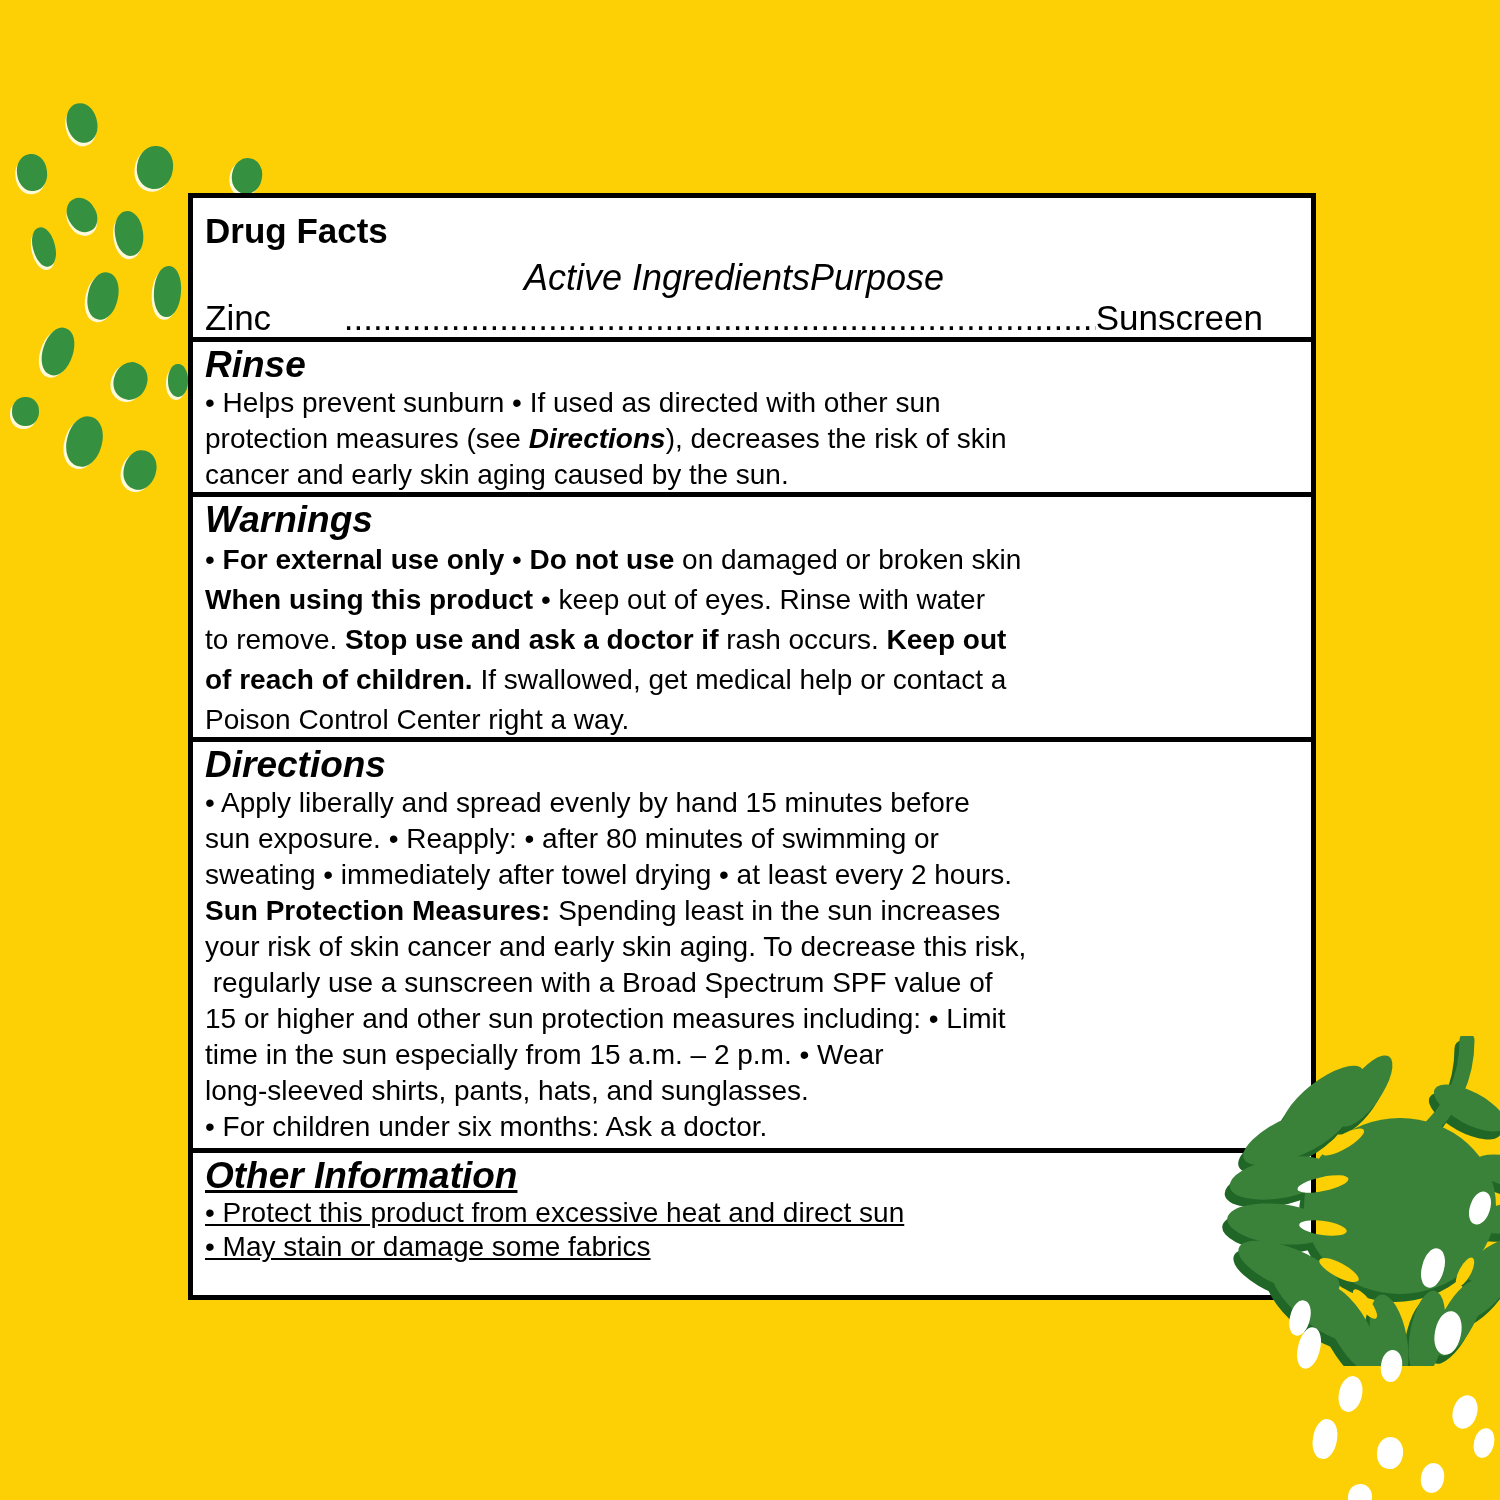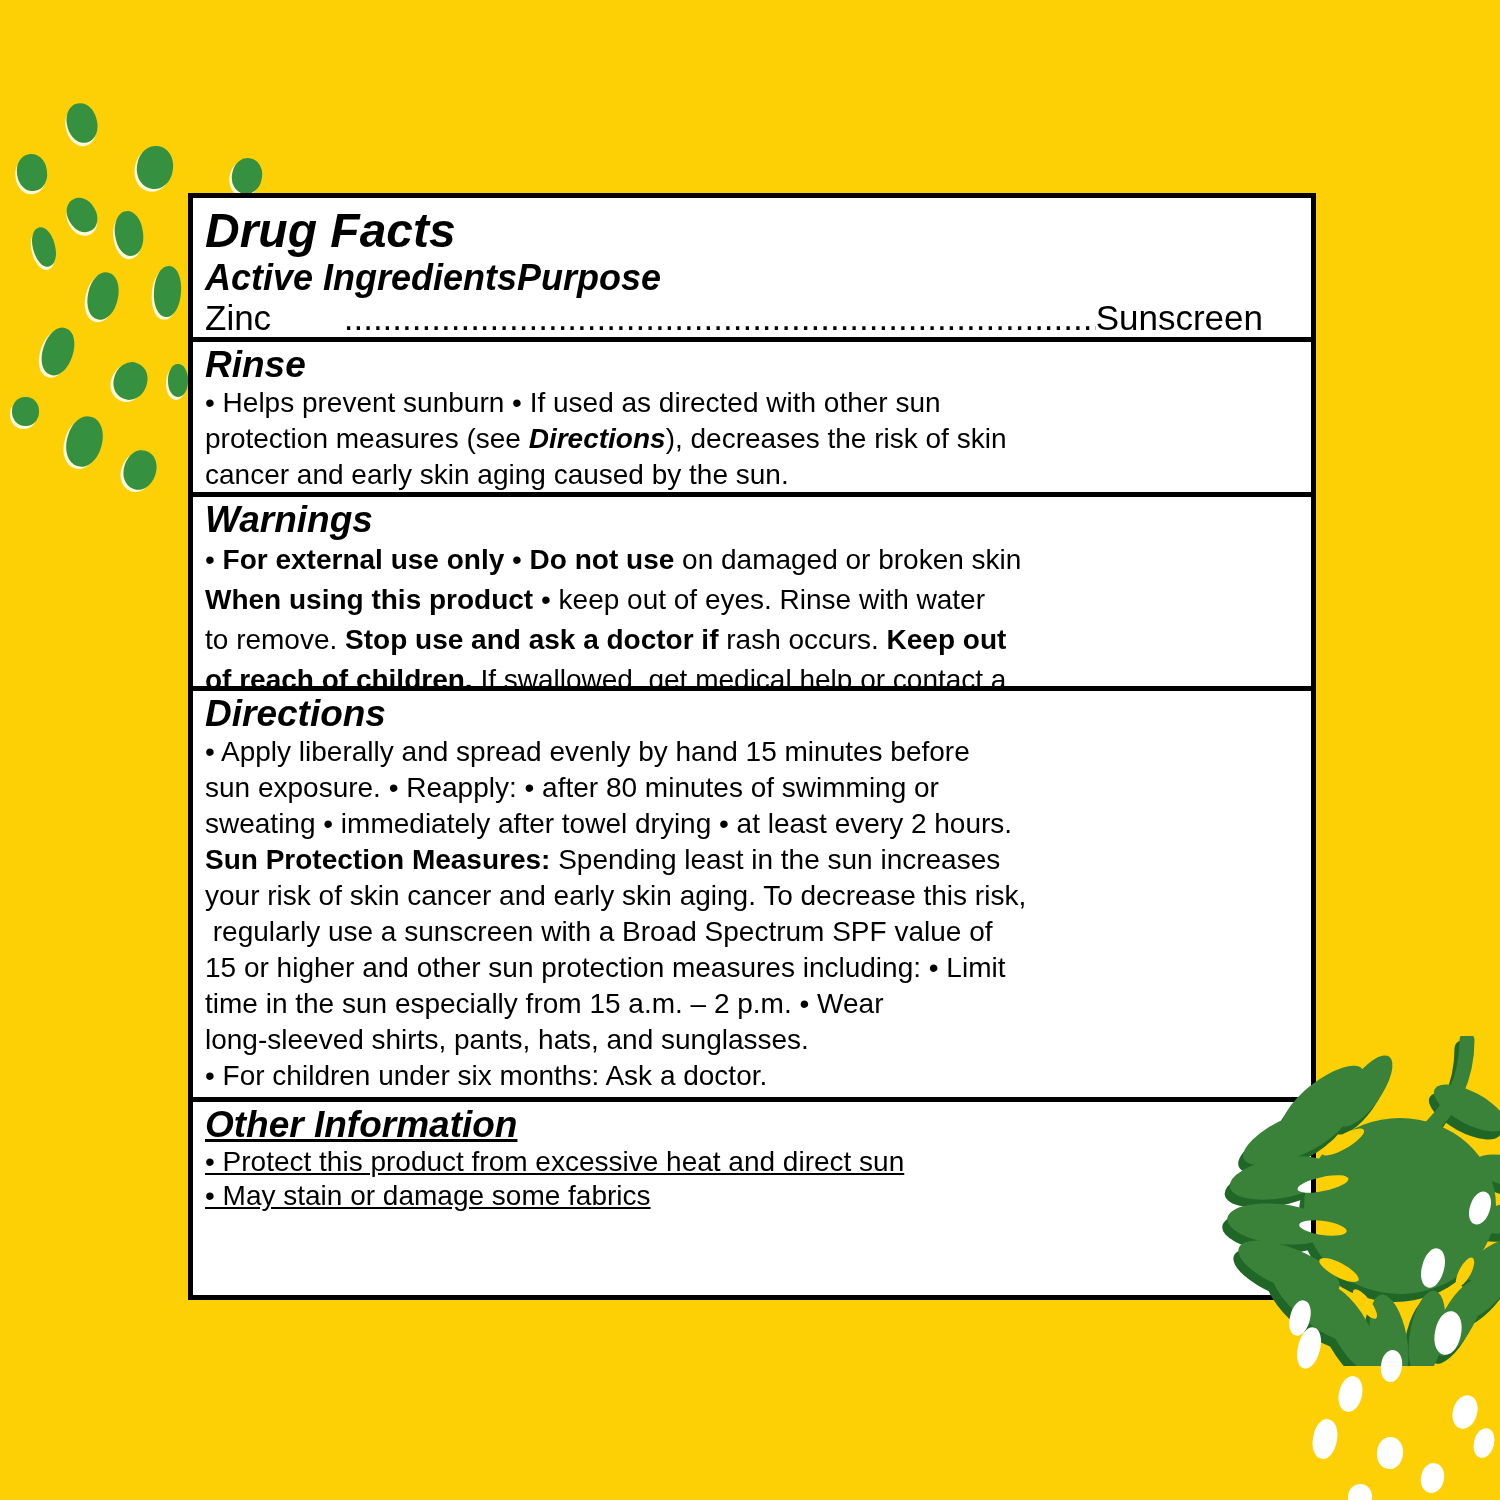--- a/index.html
+++ b/index.html
@@ -16,27 +16,27 @@
   .dot.white{background:#FFFFFF;}
 
   .label-box{
     position:absolute;left:188px;top:193px;width:1128px;height:1107px;
     background:#FFFFFF;border:5px solid #000;box-sizing:border-box;z-index:2;
   }
   .sec{box-sizing:border-box;padding:3px 14px 0 12px;overflow:hidden;}
   .sec + .sec{border-top:5px solid #000;}
   .sec-header{height:139px;padding-top:6px;}
   .sec-uses{height:155px;}
-  .sec-warnings{height:194px;}
+  .sec-warnings{height:245px;}
   .sec-directions{height:411px;}
   .sec-other{height:147px;text-decoration:underline;}
 
-  .title{font-size:48px;line-height:54px;font-weight:bold;font-style:italic;}
-  .ai-row{display:flex;justify-content:flex-start;align-items:baseline;
-    font-size:36px;line-height:40px;font-weight:bold;font-style:italic;padding-right:34px;}
+  .title{font-size:35px;line-height:54px;font-weight:bold;}
+  .ai-row{display:flex;justify-content:center;align-items:baseline;
+    font-size:36px;line-height:40px;font-weight:normal;font-style:italic;padding-right:34px;}
   .zinc-row{display:flex;align-items:baseline;font-size:35px;line-height:39px;padding-right:34px;}
   .zinc-row .dots{flex:1 1 auto;overflow:hidden;white-space:nowrap;}
   .sec-h{font-size:37px;line-height:40px;font-weight:bold;font-style:italic;}
   .tline{font-size:28px;line-height:36px;white-space:nowrap;}
   .sec-warnings .tline{line-height:40px;}
   .sec-other .tline{line-height:34px;}
   .sr{font-weight:normal;font-style:normal;}
   .sb{font-weight:bold;}
   .sbi{font-weight:bold;font-style:italic;}
 

